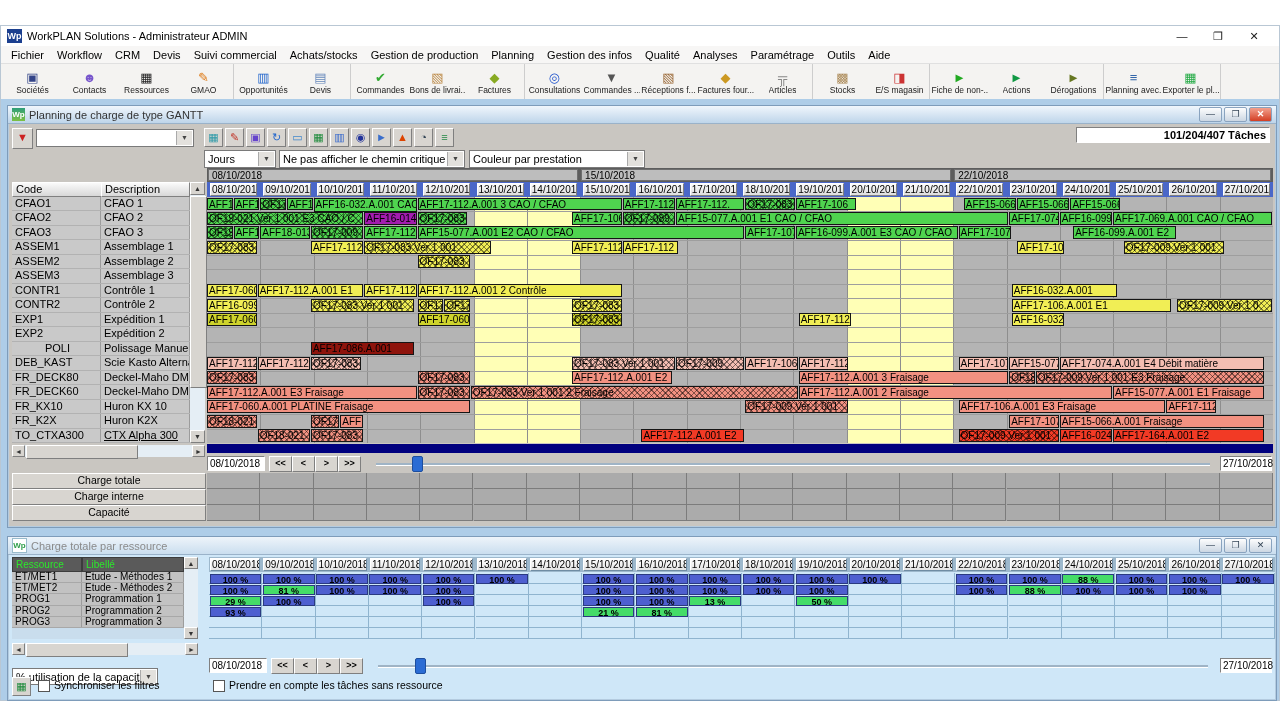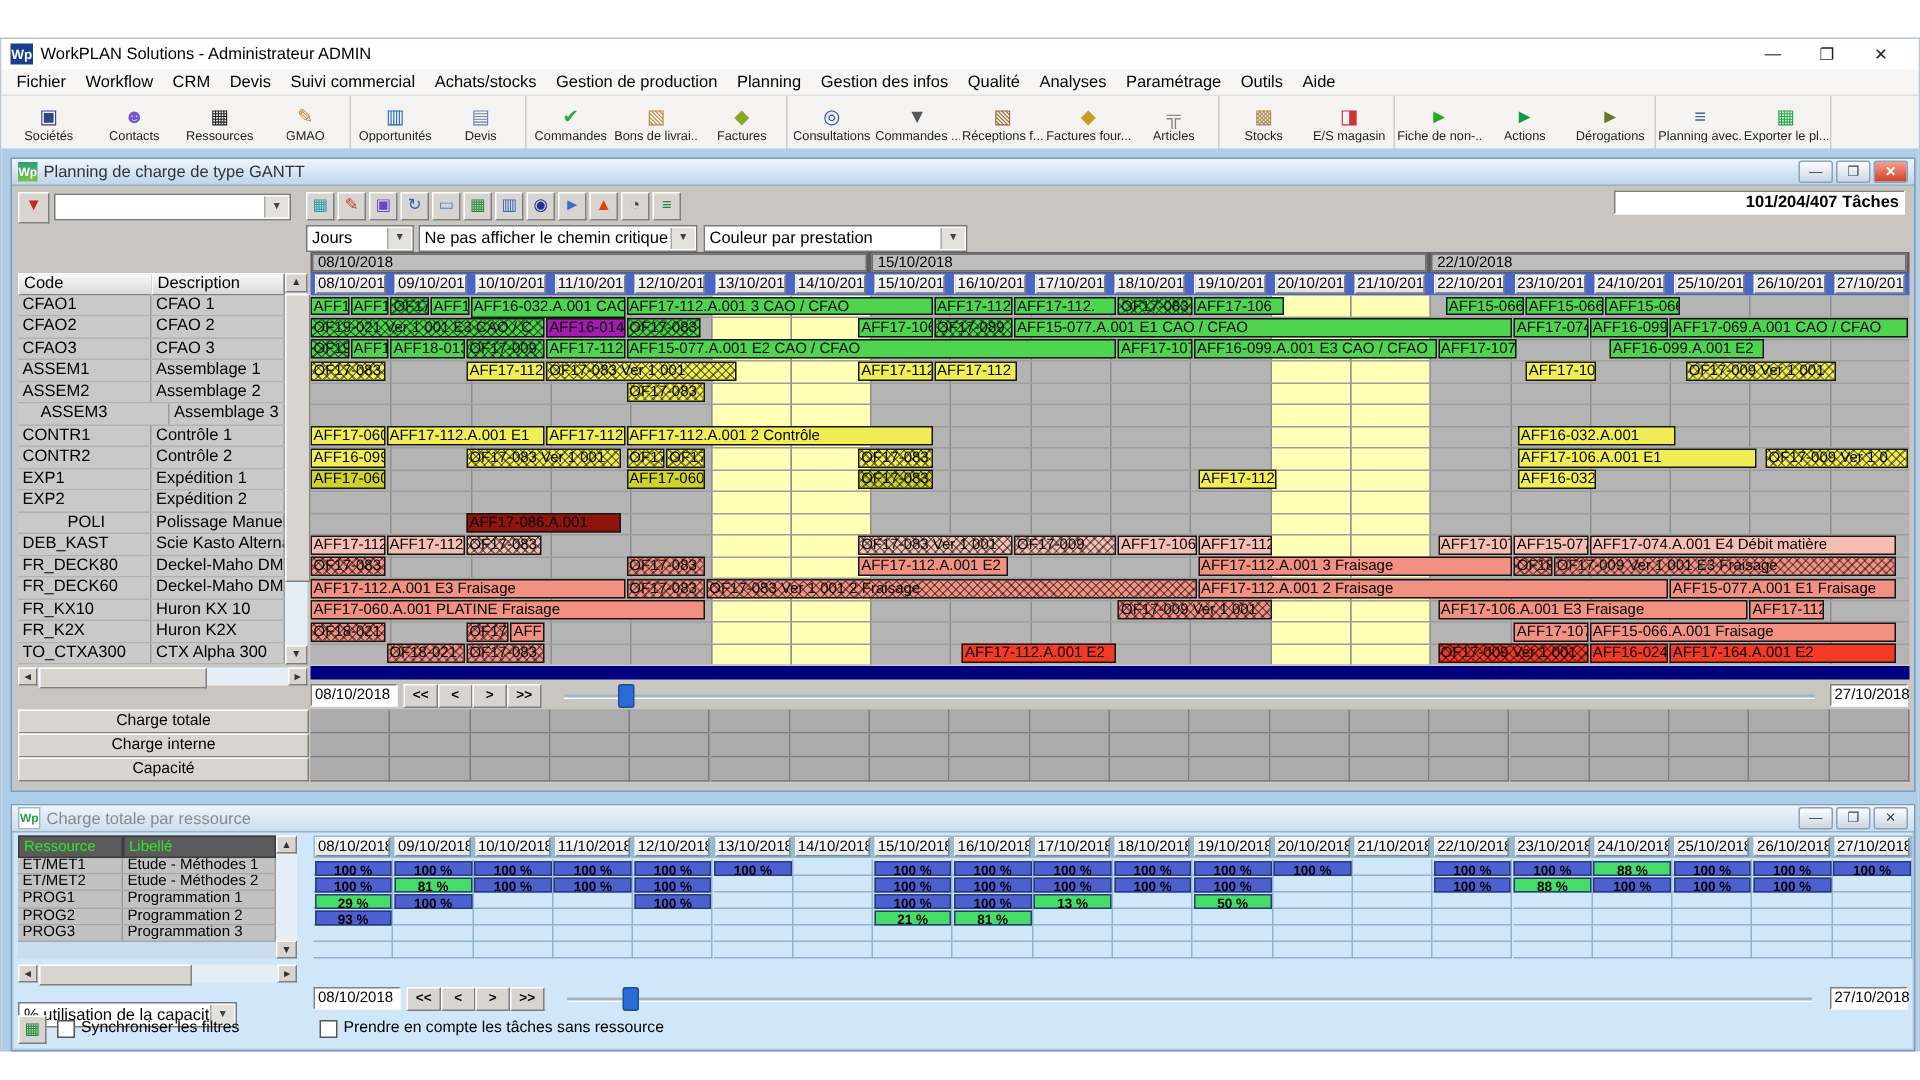--- a/index.html
+++ b/index.html
@@ -264,21 +264,21 @@
           </div>
           <div class="trow" style="top: 43.41px; height: 14.47px;">
             <div class="tc" style="width: 89px; line-height: 13.47px;">ASSEM1</div>
             <div class="tc" style="flex: 1 1 0%; line-height: 13.47px;">Assemblage 1</div>
           </div>
           <div class="trow" style="top: 57.88px; height: 14.47px;">
             <div class="tc" style="width: 89px; line-height: 13.47px;">ASSEM2</div>
             <div class="tc" style="flex: 1 1 0%; line-height: 13.47px;">Assemblage 2</div>
           </div>
           <div class="trow" style="top: 72.35px; height: 14.47px;">
-            <div class="tc" style="width: 89px; line-height: 13.47px; margin-left: 12px;">ASSEM3</div>
+            <div class="tc" style="width: 89px; line-height: 13.47px;">ASSEM3</div>
             <div class="tc" style="flex: 1 1 0%; line-height: 13.47px;">Assemblage 3</div>
           </div>
           <div class="trow" style="top: 86.82px; height: 14.47px;">
             <div class="tc" style="width: 89px; line-height: 13.47px;">CONTR1</div>
             <div class="tc" style="flex: 1 1 0%; line-height: 13.47px;">Contrôle 1</div>
           </div>
           <div class="trow" style="top: 101.29px; height: 14.47px;">
             <div class="tc" style="width: 89px; line-height: 13.47px;">CONTR2</div>
             <div class="tc" style="flex: 1 1 0%; line-height: 13.47px;">Contrôle 2</div>
           </div>
@@ -309,21 +309,21 @@
           <div class="trow" style="top: 202.58px; height: 14.47px;">
             <div class="tc" style="width: 89px; line-height: 13.47px;">FR_KX10</div>
             <div class="tc" style="flex: 1 1 0%; line-height: 13.47px;">Huron KX 10</div>
           </div>
           <div class="trow" style="top: 217.05px; height: 14.47px;">
             <div class="tc" style="width: 89px; line-height: 13.47px;">FR_K2X</div>
             <div class="tc" style="flex: 1 1 0%; line-height: 13.47px;">Huron K2X</div>
           </div>
           <div class="trow" style="top: 231.52px; height: 14.47px;">
             <div class="tc" style="width: 89px; line-height: 13.47px;">TO_CTXA300</div>
-            <div class="tc" style="flex: 1 1 0%; line-height: 13.47px;">CTX Alpha 300</div>
+            <div class="tc" style="flex: 1 1 0%; line-height: 13.47px; text-decoration: underline;">CTX Alpha 300</div>
           </div>
         </div>
       <div class="scroll" style="left:182px;top:76px;width:15px;height:261px">
         <div class="sbtn sarr" style="position:absolute;left:0;top:0;width:15px;height:13px">▲</div>
         <div class="btn3d" style="position:absolute;left:0;top:14px;width:15px;height:190px"></div>
         <div class="sbtn sarr" style="position:absolute;left:0;bottom:0;width:15px;height:13px">▼</div>
       </div>
 
       <div class="abs" id="ggrid" style="left:199px;top:91px;width:1066px;height:246px;background:#b4b4b4;overflow:hidden">
           <div class="stripe" style="left: 267.5px; width: 52.3px; background: rgb(255, 255, 182);"></div>

